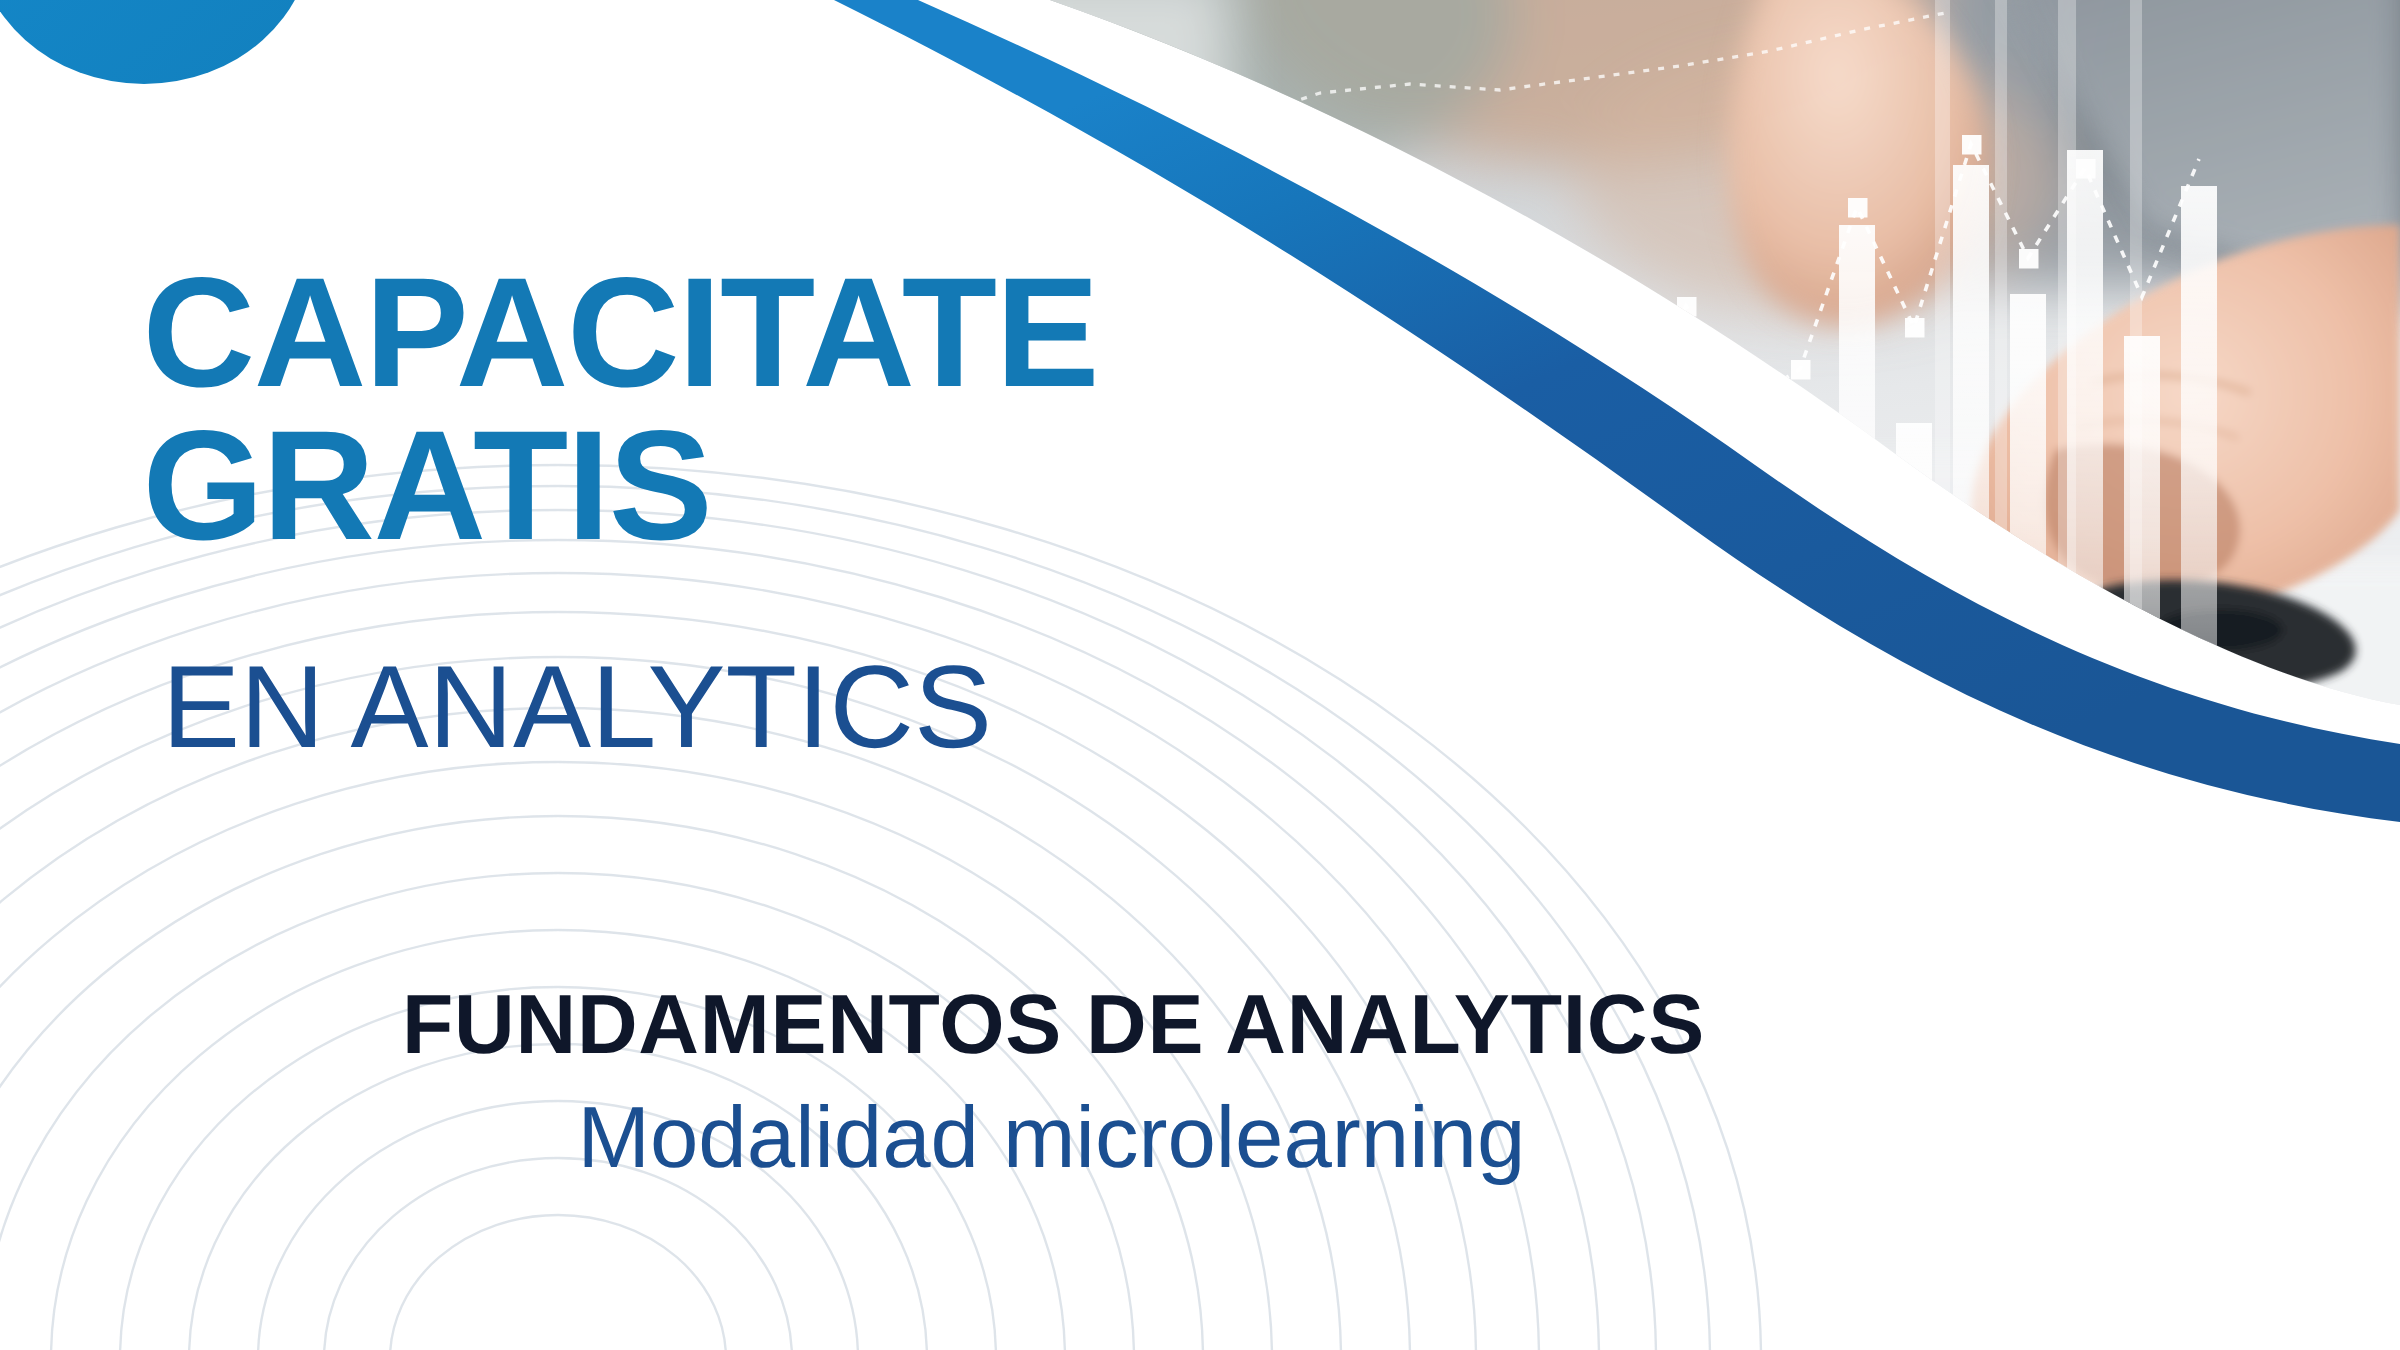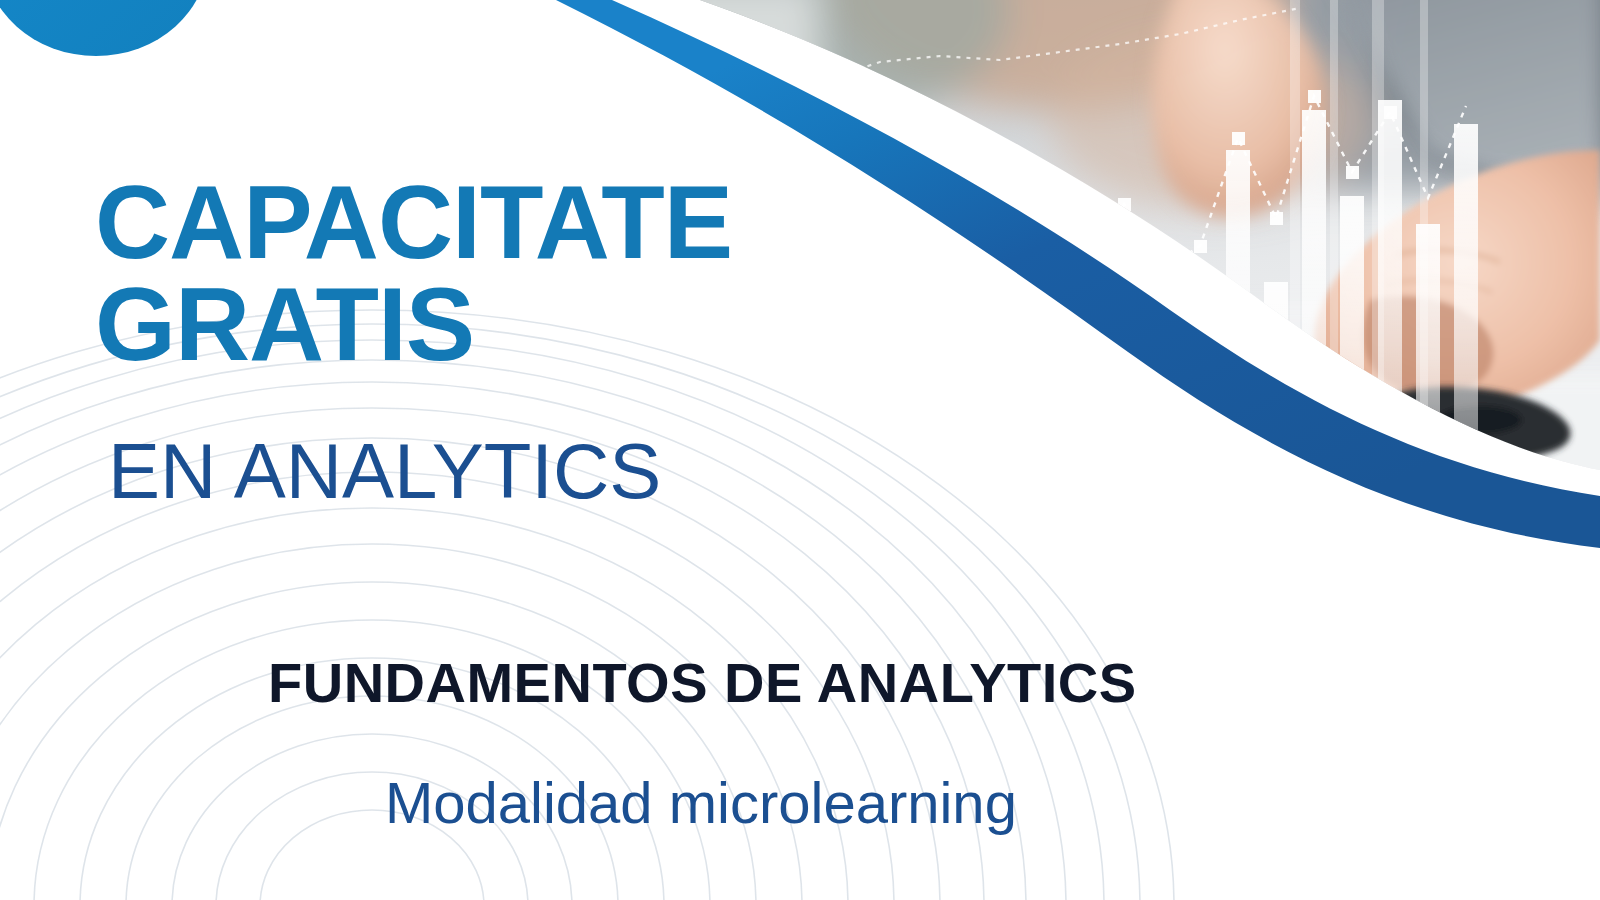--- a/index.html
+++ b/index.html
@@ -72,21 +72,20 @@
     line-height: 1.0;
   }
   #line-modality {
     left: 385px;
     top: 730px;
     font-size: 58px;
     font-weight: 400;
     letter-spacing: 0px;
     color: #1B4F91;
     line-height: 1.0;
-    margin-top: 44px;
   }
 </style>
 </head>
 <body>
 
 <div id="poster">
 
   <svg id="hero" viewBox="0 0 1600 900">
     <defs>
 

